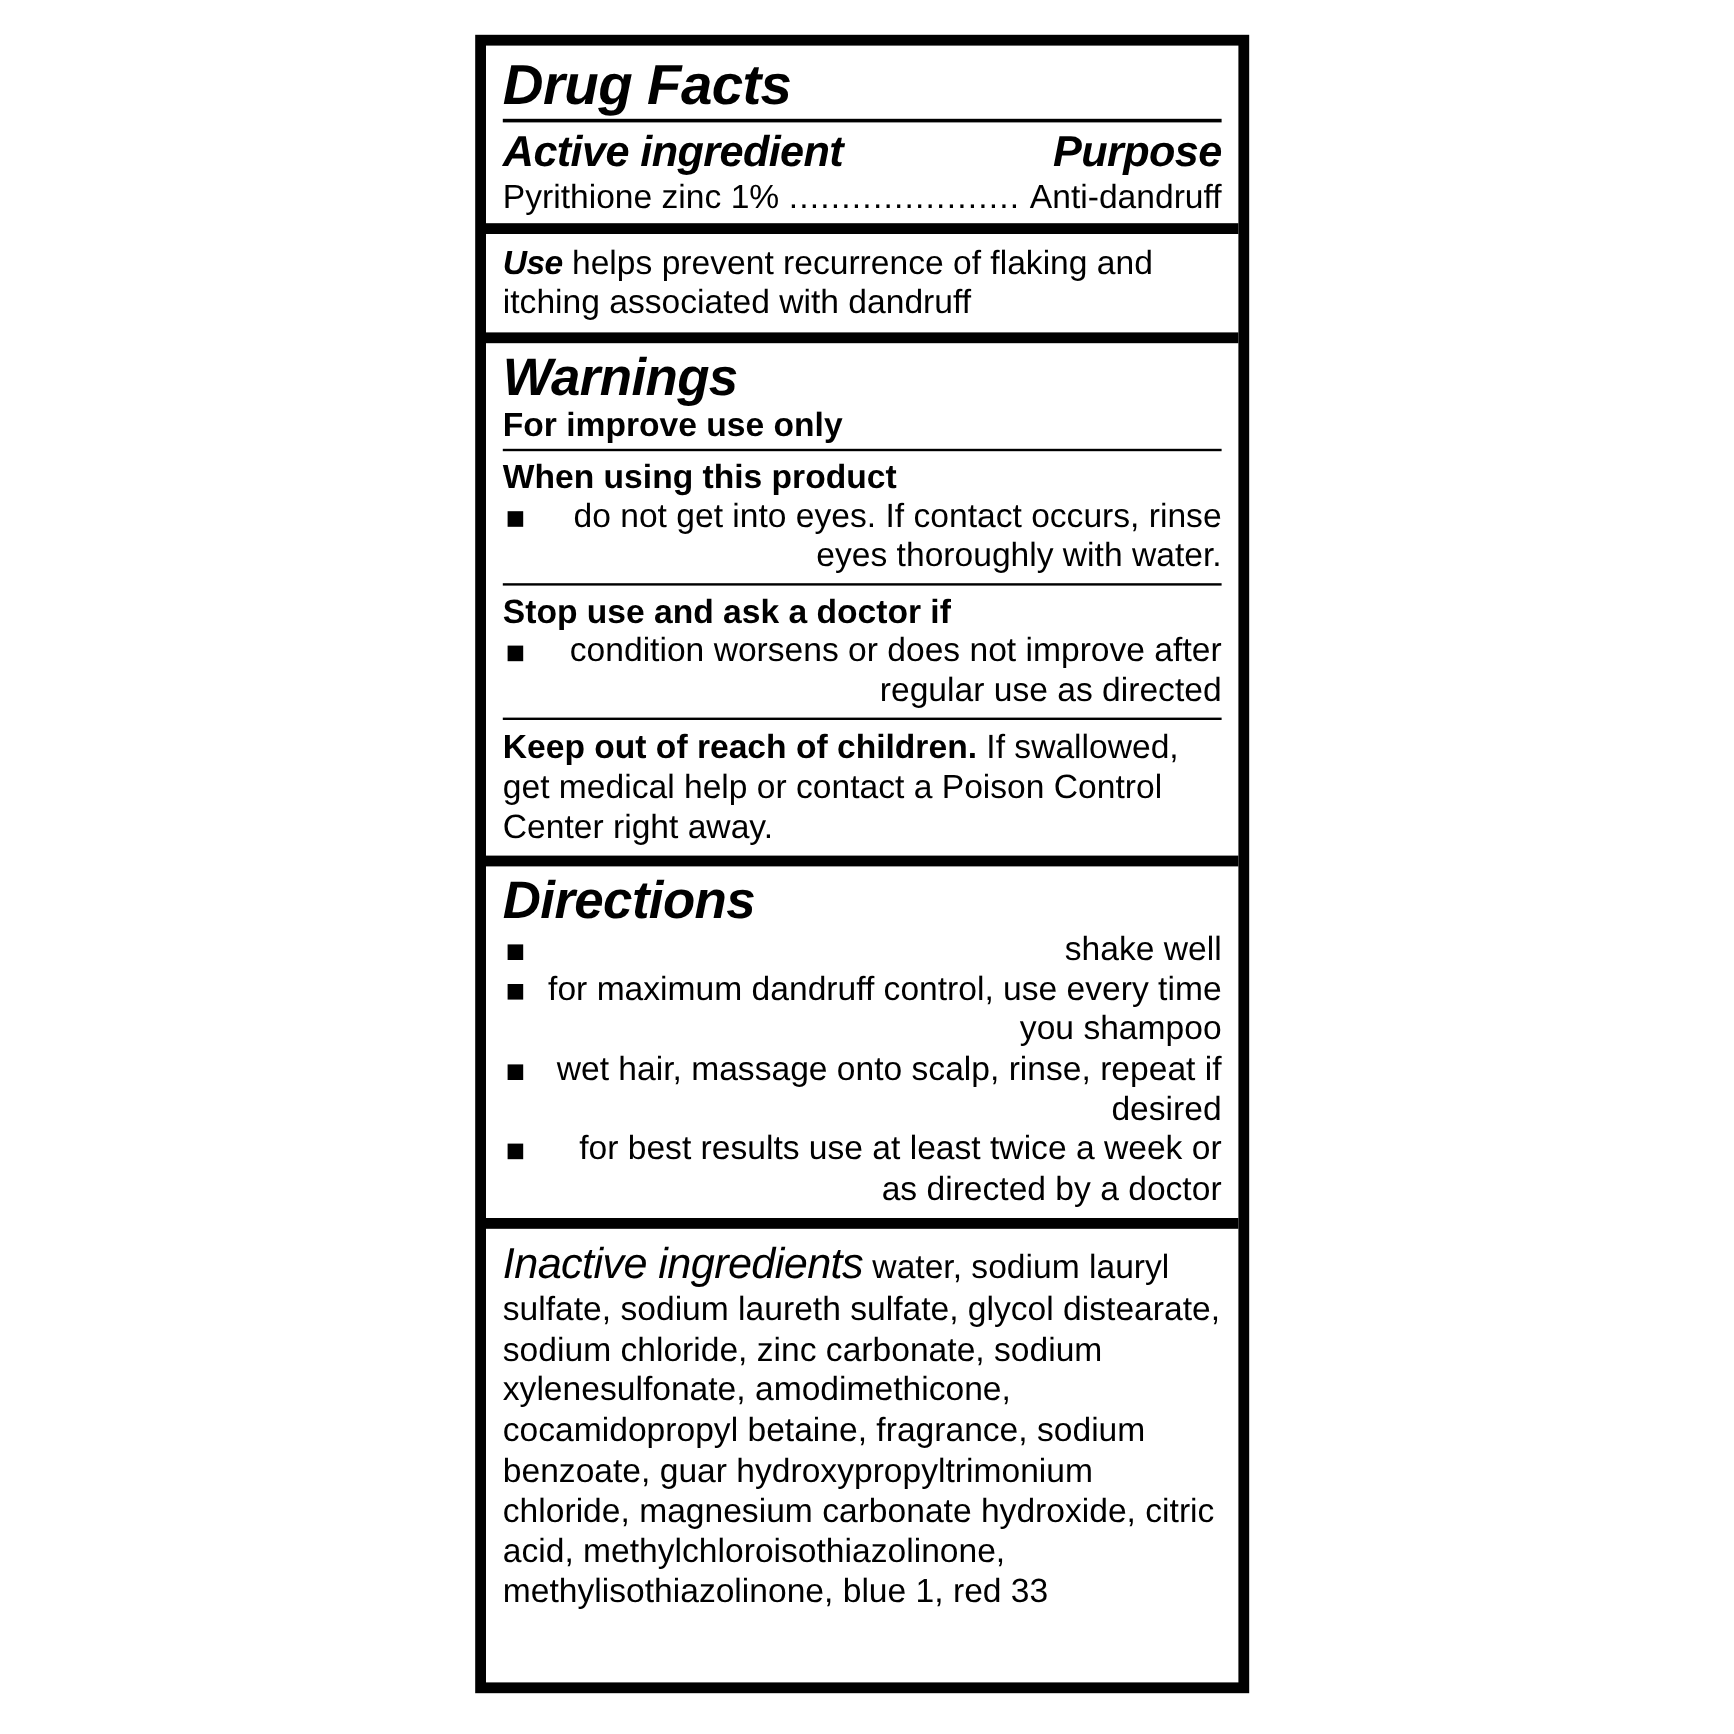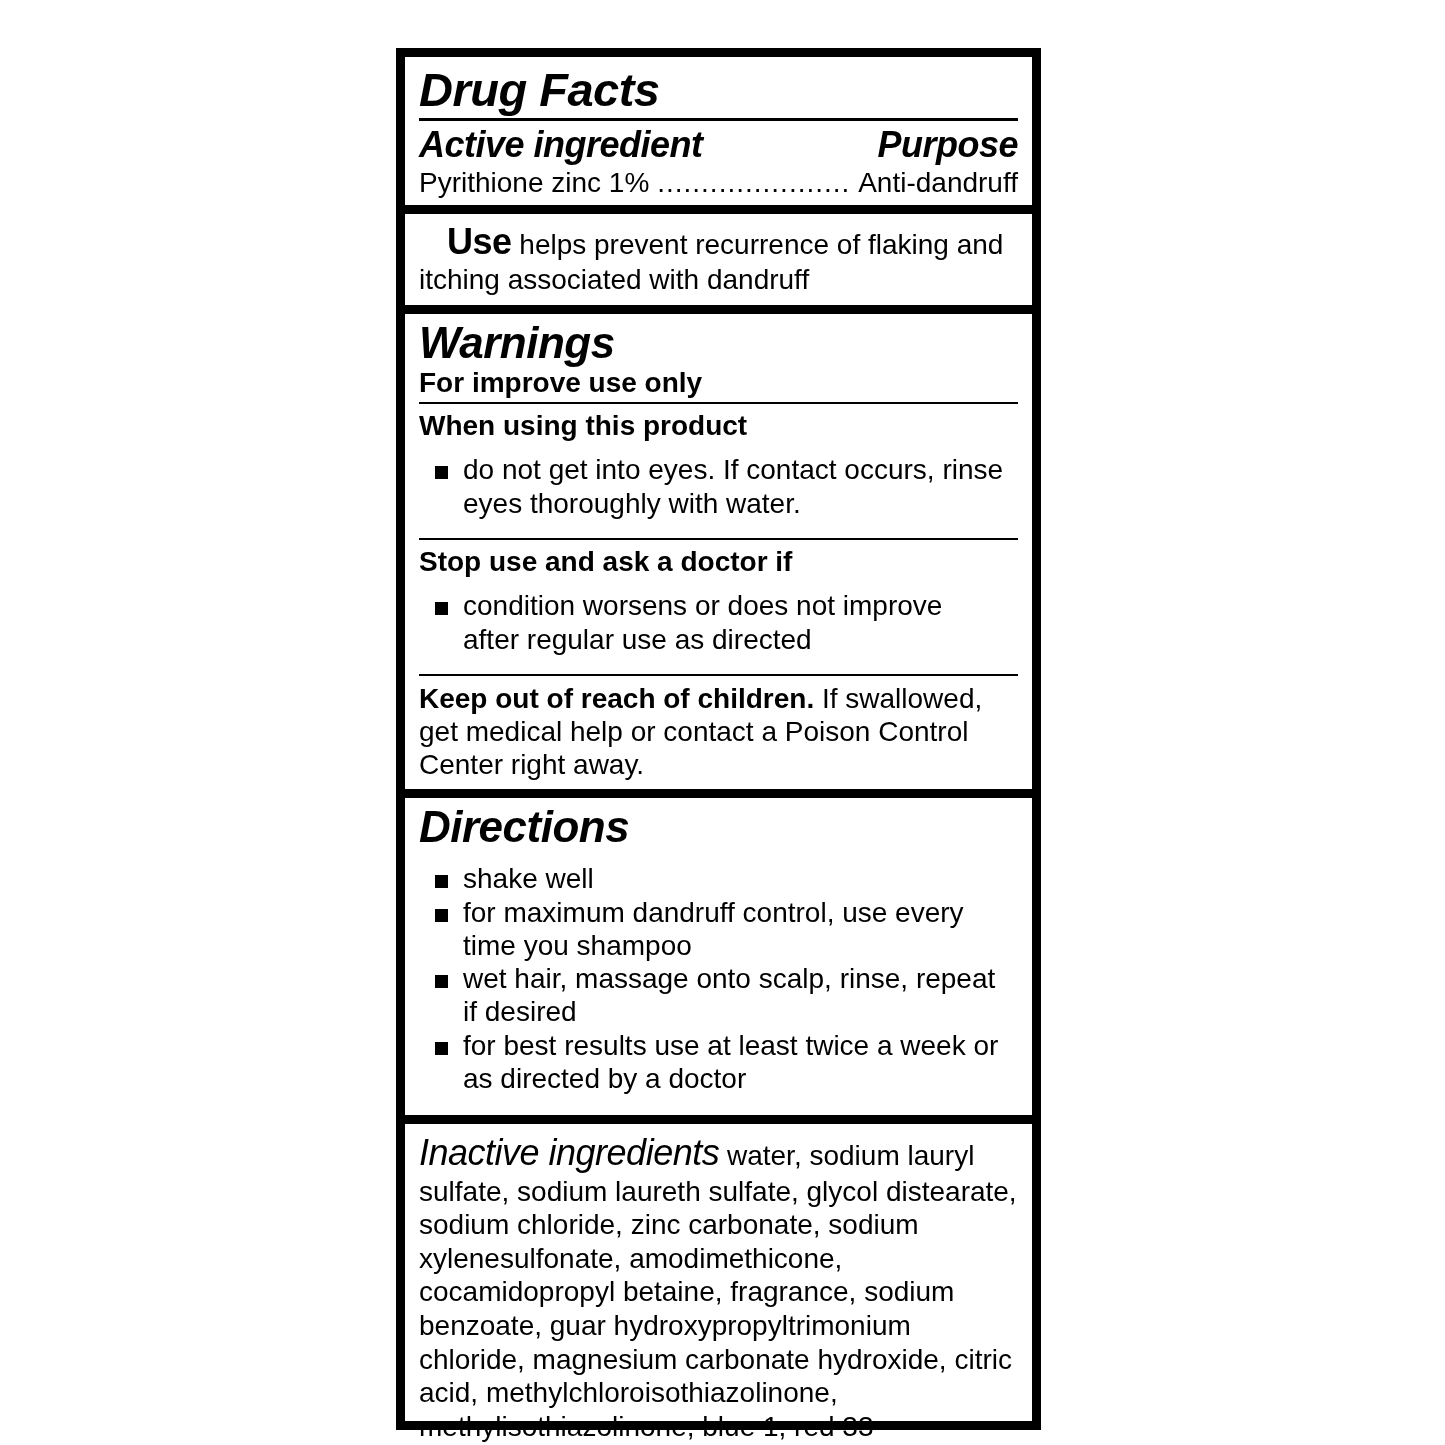--- a/index.html
+++ b/index.html
@@ -12,21 +12,21 @@
     height: 1445px;
     font-family: "Liberation Sans", sans-serif;
     color: #000000;
     position: relative;
     overflow: hidden;
   }
 
   .panel {
     position: absolute;
     left: 396px;
-    top: 48px;
+    top: 29px;
     width: 645px;
     height: 1382px;
     border: 9px solid #000000;
     box-sizing: border-box;
     background: #ffffff;
     padding: 0 14px;
   }
 
   .inner {
     width: 100%;
@@ -100,34 +100,35 @@
 
   
   .use-block {
     padding: 7px 0 9px 0;
   }
   .use-inline {
     font-size: 28px;
     line-height: 1.18;
   }
   .use-inline .kw {
-    font-weight: bold;
-    font-size: 36px;
-    letter-spacing: -0.5px;
-    margin-left: 28px;
+    font-style: italic;
+    font-weight: bold;
+    font-size: 28px;
+    letter-spacing: -0.5px;
   }
 
   
   .warnings-block { padding: 6px 0 6px 0; }
   .sub-block { padding: 2px 0 2px 0; }
 
   ul.bullets {
     list-style: none;
-    margin: 12px;
+    margin: 0;
     padding: 0;
+    text-align: right;
   }
   ul.bullets li {
     position: relative;
     padding-left: 32px;
     font-size: 28px;
     line-height: 1.19;
     margin: 0 0 0 0;
   }
   ul.bullets li .sq {
     position: absolute;

